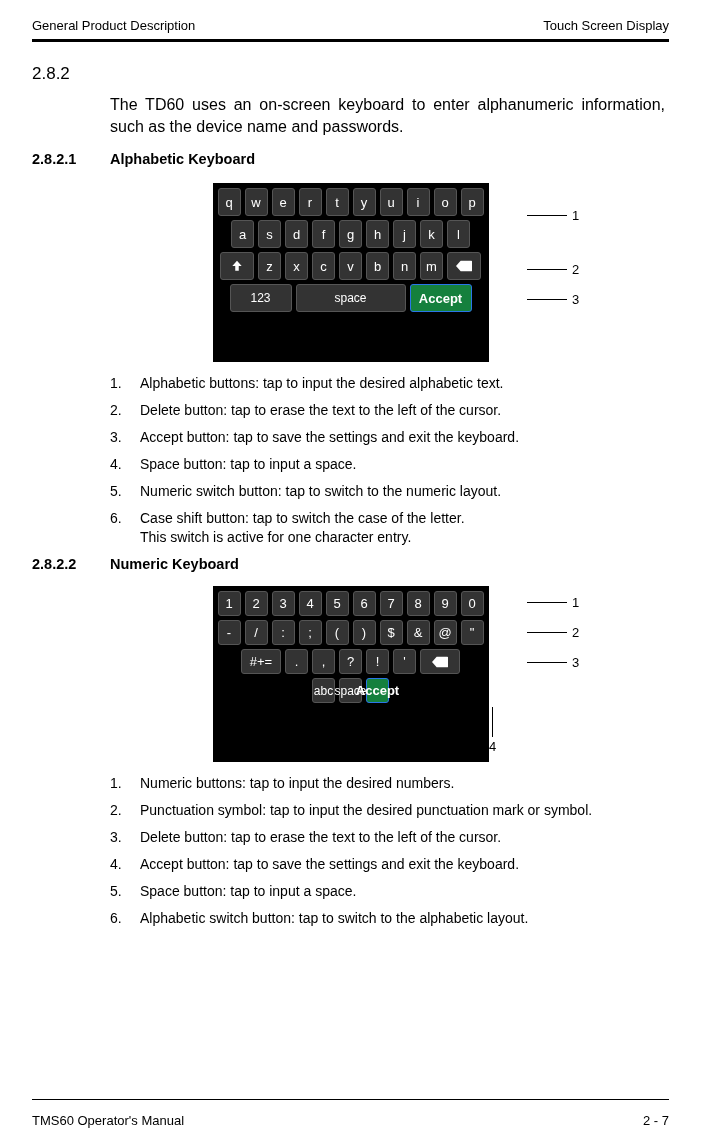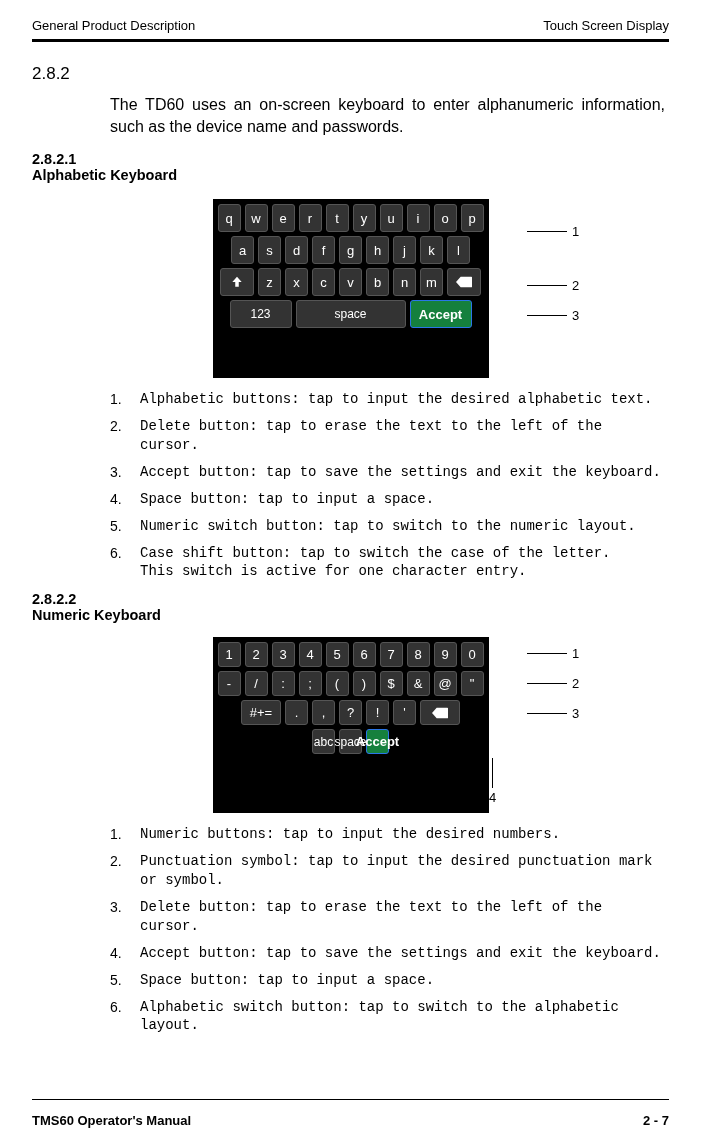--- a/index.html
+++ b/index.html
@@ -18,22 +18,22 @@
   .hr-thin { border: 0; border-top: 1.5px solid #000; margin: 10px 0 6px 0; }
   .row { display: flex; }
   .secnum { width: 78px; font-weight: 400; font-size: 17px; }
   .sectitle { font-weight: 700; font-size: 17px; }
   .subnum { width: 78px; font-weight: 700; font-size: 14.5px; }
   .subtitle { font-weight: 700; font-size: 14.5px; }
   .bodytext { margin-left: 78px; margin-right: 4px; font-size: 16px; line-height: 1.35; text-align: justify; margin-top: 10px; margin-bottom: 14px; }
   .list { margin-left: 78px; margin-top: 12px; font-size: 14px; }
   .list .li { display: flex; margin-bottom: 8px; line-height: 1.35; }
   .list .ln { width: 30px; flex: 0 0 30px; }
-  .list .lt { flex: 1; font-family: Liberation Mono, monospace; }
-  .subrow { margin-top: 6px; margin-bottom: 6px; flex-direction: column; }
+  .list .lt { flex: 1; }
+  .subrow { margin-top: 6px; margin-bottom: 6px; }
 
   
   .figwrap { position: relative; margin: 10px 0 6px 0; display: flex; justify-content: center; }
   .kb {
     background: #000;
     display: inline-block;
     padding: 3px;
     position: relative;
     z-index: 2;
   }
@@ -57,21 +57,21 @@
 
   
   .callouts { position: absolute; inset: 0; }
   .cn { position: absolute; font-size: 13px; }
   .ln-h { position: absolute; height: 1px; background:#000; }
   .ln-v { position: absolute; width: 1px; background:#000; }
 
   
   .kb2 .key { width:23px; height:25px; }
 
-  .ftr { display: flex; justify-content: space-between; font-size: 13px; position: absolute; bottom: 16px; left: 32px; right: 32px; font-weight: bold; }
+  .ftr { display: flex; justify-content: space-between; font-size: 13px; position: absolute; bottom: 16px; left: 32px; right: 32px; }
 
   svg.arrow { width:14px; height:14px; }
   svg.del { width:16px; height:12px; }
 </style>
 </head>
 <body>
 
 <div class="hdr">
   <span>General Product Description</span>
   <span>Touch Screen Display</span>

